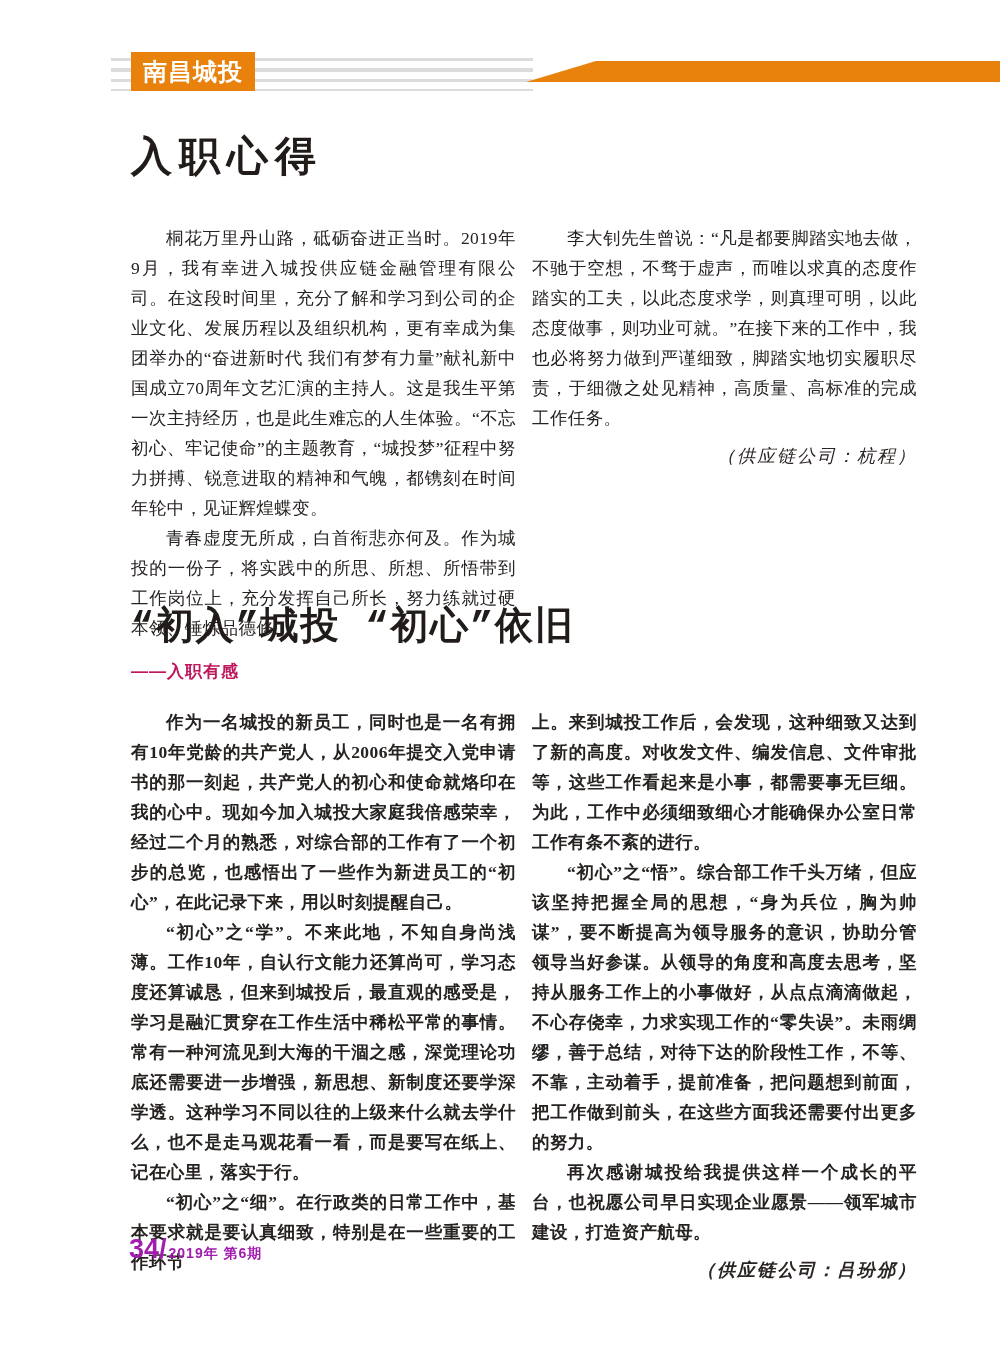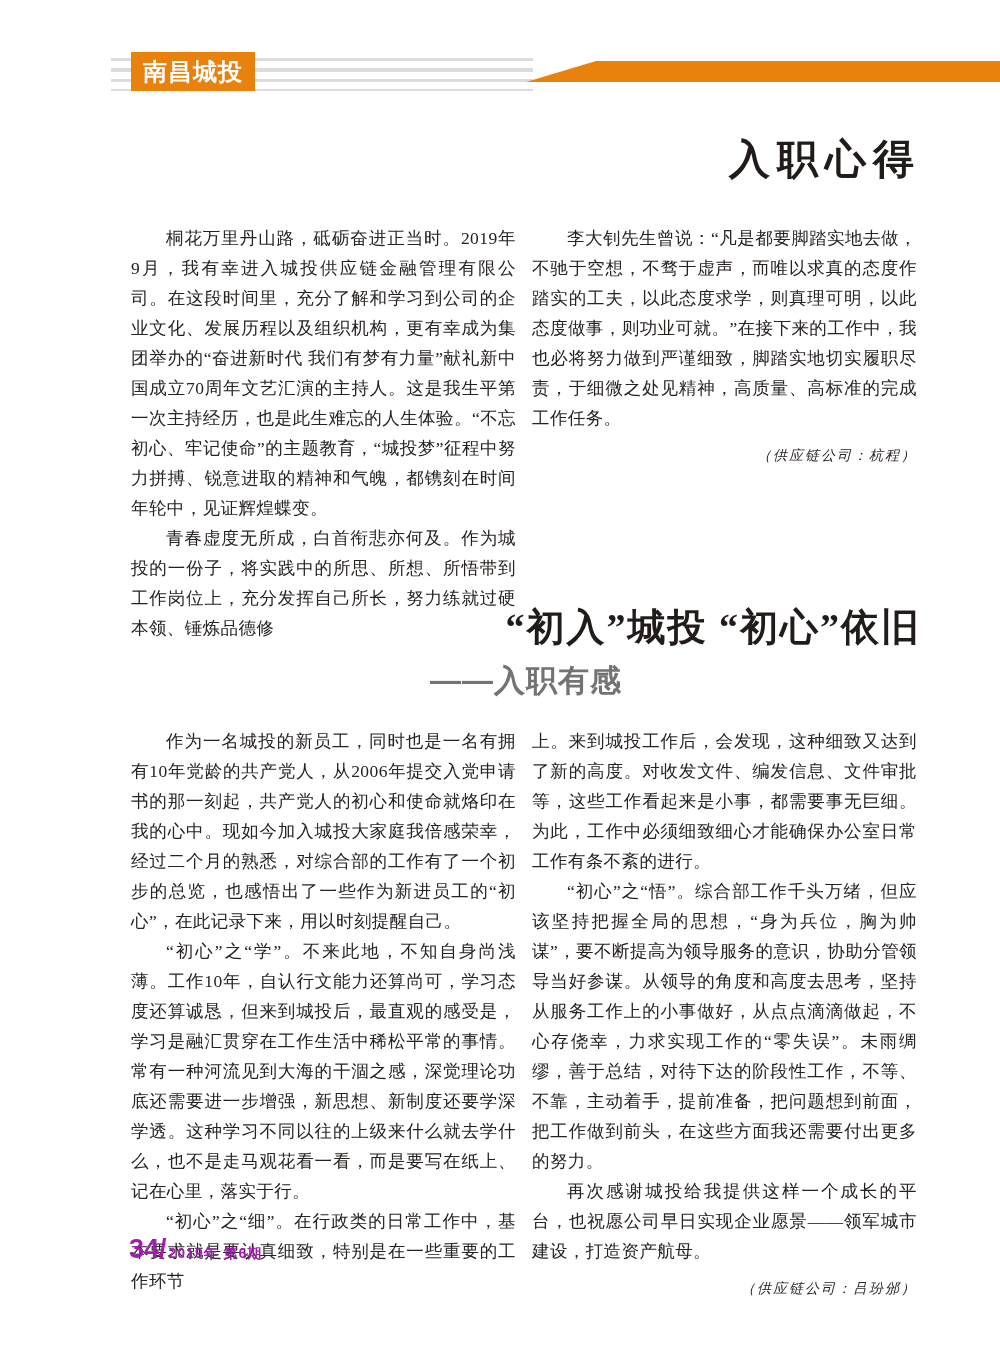--- a/index.html
+++ b/index.html
@@ -11,35 +11,35 @@
            background:repeating-linear-gradient(to bottom,#dcdcdc 0 3.5px,#ffffff 3.5px 10.5px);}
   .brand-badge{position:absolute;left:105px;top:52px;height:39px;padding:0 12px;
                display:flex;align-items:center;
                font-family:"Liberation Sans","DejaVu Sans",sans-serif;
                font-weight:bold;font-size:24px;color:#ffffff;letter-spacing:1px;}
   .orange-bar{position:absolute;left:500px;right:0;top:61px;height:21px;
               clip-path:polygon(70px 0,100% 0,100% 100%,0 100%);}
 
   
   .article{position:absolute;left:105px;width:790px;}
-  .a-title{margin:0;text-align:right;font-family:Liberation Serif, serif;
+  .a-title{margin:0;text-align:left;font-family:Liberation Mono, monospace;
            font-weight:bold;color:#211c19;line-height:1.15;}
   .a1 .a-title{font-size:41px;letter-spacing:7px;}
   .a2 .a-title{font-size:38px;letter-spacing:2px;}
-  .a-subtitle{margin:10px 0 0 0;text-align:center;
+  .a-subtitle{margin:10px 0 0 0;
               font-family:"Liberation Sans","DejaVu Sans",sans-serif;
-              font-weight:bold;font-size:31px;color:#737373;letter-spacing:1px;}
+              font-weight:bold;font-size:17px;color:#be185d;letter-spacing:1px;}
   .cols{display:flex;gap:16px;}
   .a1 .cols{margin-top:40px;}
-  .a2 .cols{margin-top:24px;}
+  .a2 .cols{margin-top:24px;font-weight:bold;}
   .col{width:385px;font-size:17.5px;line-height:30px;text-align:justify;
        letter-spacing:0.4px;}
   .col p{margin:0;text-indent:2em;}
   .col p.cont{text-indent:0;}
-  .signature{margin-top:8px;text-align:right;font-style:italic;font-size:14px;
+  .signature{margin-top:8px;text-align:right;font-style:italic;font-size:18px;
              letter-spacing:2px;color:#2a2522;}
 
   
   .footer{position:absolute;left:103px;top:1234px;display:flex;align-items:baseline;
           font-family:"Liberation Sans","DejaVu Sans",sans-serif;color:#a21caf;}
   .page-number{font-size:27px;font-weight:bold;letter-spacing:0;}
   .issue{font-size:14px;font-weight:bold;margin-left:2px;letter-spacing:1px;}
 
   .corner-accent{position:absolute;right:0;bottom:0;width:11px;height:92px;}
 </style>

